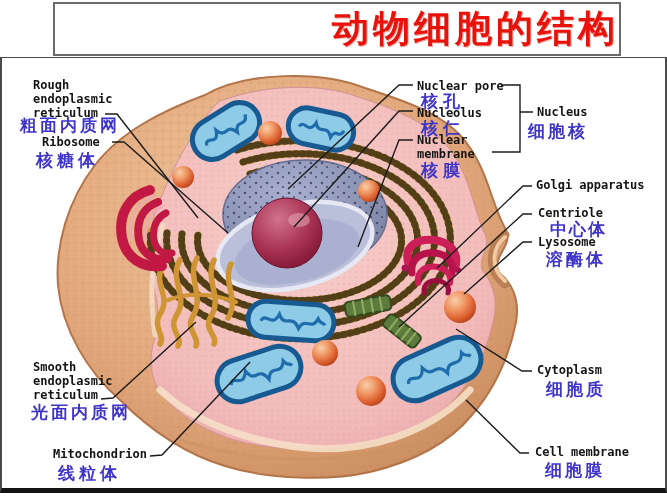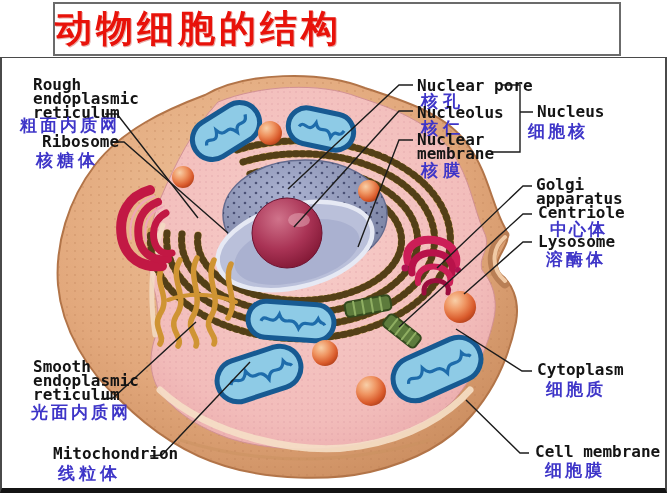--- a/index.html
+++ b/index.html
@@ -1,30 +1,30 @@
 <!DOCTYPE html>
 <html><head>
 <meta charset="utf-8">
 <style>
   html,body{margin:0;padding:0;background:#fff;}
   .slide{position:relative;width:667px;height:500px;background:#fff;overflow:hidden;
          font-family:"Liberation Sans",sans-serif;}
   .title-box{position:absolute;left:53px;top:2px;width:568px;height:54px;
          background:#fff;border:2px solid #6b6b6b;box-sizing:border-box;
-         display:flex;align-items:center;justify-content:flex-start;}
+         display:flex;align-items:center;justify-content:flex-end;}
   .title-box h1{margin:0;font-size:37px;font-weight:bold;letter-spacing:4px;
          color:#e8120a;text-shadow:1px 1px 0 rgba(190,20,10,.35);
          font-family:"Liberation Sans",sans-serif;}
   .main-box{position:absolute;left:0;top:57px;width:667px;height:436px;
          box-sizing:border-box;background:#fff;
          border-left:2px solid #4a4a4a;border-right:2px solid #4a4a4a;
          border-top:1px solid #4a4a4a;border-bottom:5px solid #141414;}
   svg.art{position:absolute;left:0;top:0;}
   .en{position:absolute;font-family:"DejaVu Sans Mono","Liberation Mono",monospace;
-      font-weight:bold;font-size:16px;line-height:14px;color:#141414;}
+      font-weight:bold;font-size:12px;line-height:14px;color:#141414;}
   .zh{position:absolute;font-family:"Liberation Sans",sans-serif;font-weight:bold;
       font-size:17px;line-height:20px;color:#3e35c8;letter-spacing:2px;white-space:nowrap;}
 </style>
 </head>
 <body>
 
 <div class="slide">
 
   <div class="title-box">
     <h1>动物细胞的结构</h1>

